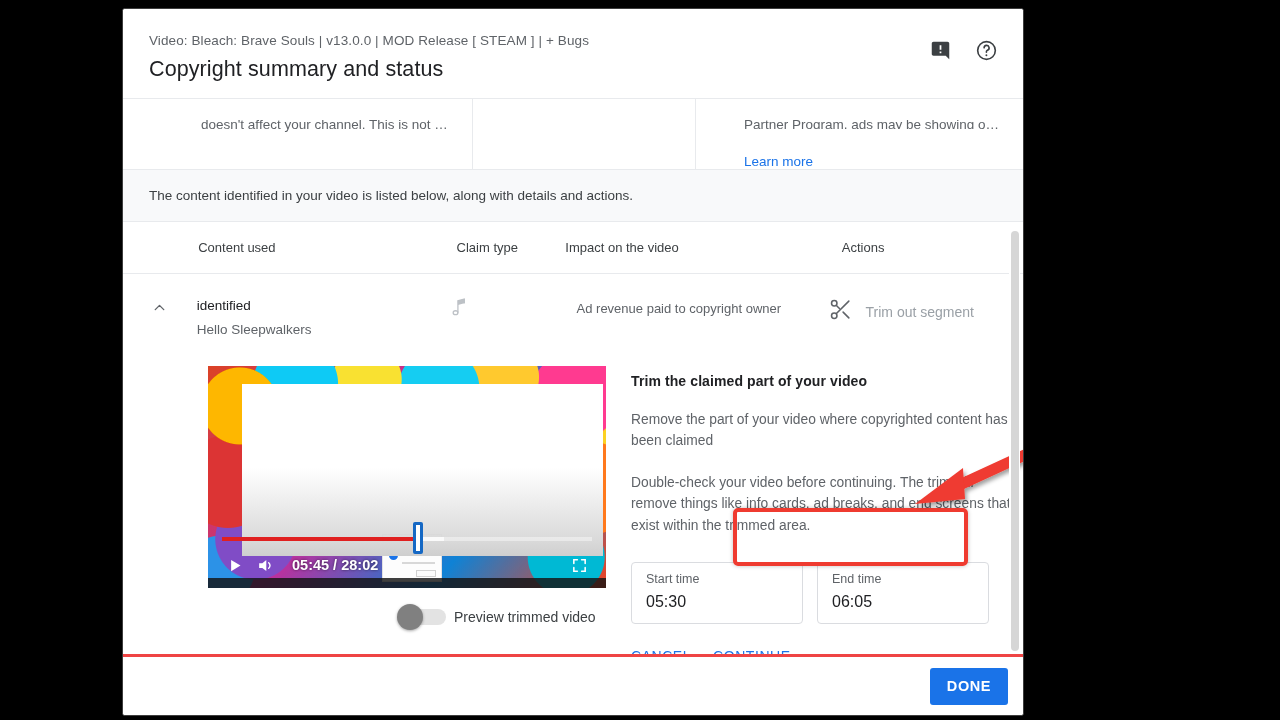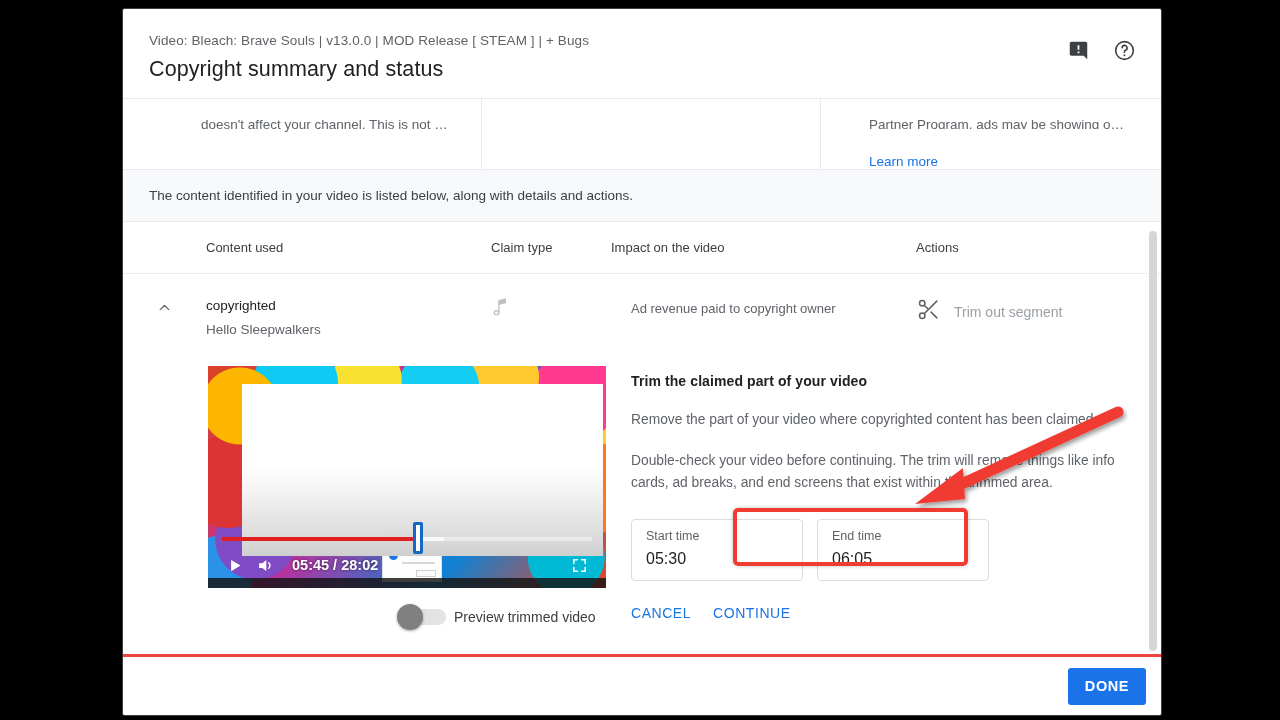--- a/index.html
+++ b/index.html
@@ -9,21 +9,21 @@
     font-family: "Liberation Sans", sans-serif;
     overflow: hidden;
   }
 
   #stage { position: relative; width: 1280px; height: 720px; background: #000; }
 
   
   #dialog {
     position: absolute;
     left: 122px; top: 8px;
-    width: 1040px; height: 708px;
+    width: 902px; height: 708px;
     background: #fff;
     border: 1px solid #3d3d3d;
     border-radius: 3px;
     overflow: hidden;
   }
 
   
   .dlg-header {
     position: relative;
     padding: 24px 28px 16px 26px;
@@ -412,21 +412,21 @@
         <div class="th th-actions">Actions</div>
       </div>
 
       <div class="claim-row">
         <div class="row-chevron">
           <svg width="17" height="17" viewBox="0 0 24 24" fill="none" stroke="currentColor" stroke-width="1.9" stroke-linecap="round" stroke-linejoin="round">
             <polyline points="6 15 12 9 18 15"></polyline>
           </svg>
         </div>
         <div class="cell-content">
-          <div class="content-title">copyrighted</div>
+          <div class="content-title">identified</div>
           <div class="content-sub">Hello Sleepwalkers</div>
         </div>
         <div class="cell-claimtype">
           <span>
             <svg width="19" height="21" viewBox="0 0 24 26" fill="none" stroke="currentColor" stroke-width="1.6">
               <path d="M10 19.5V4.5l8-2.2v5.2"></path>
               <path d="M18 2.3v5.2"></path>
               <ellipse cx="7" cy="19.6" rx="3" ry="2.5"></ellipse>
               <path d="M10 4.5l8-2.2v5.2l-8 2.2z" fill="currentColor" stroke="none"></path>
             </svg>

